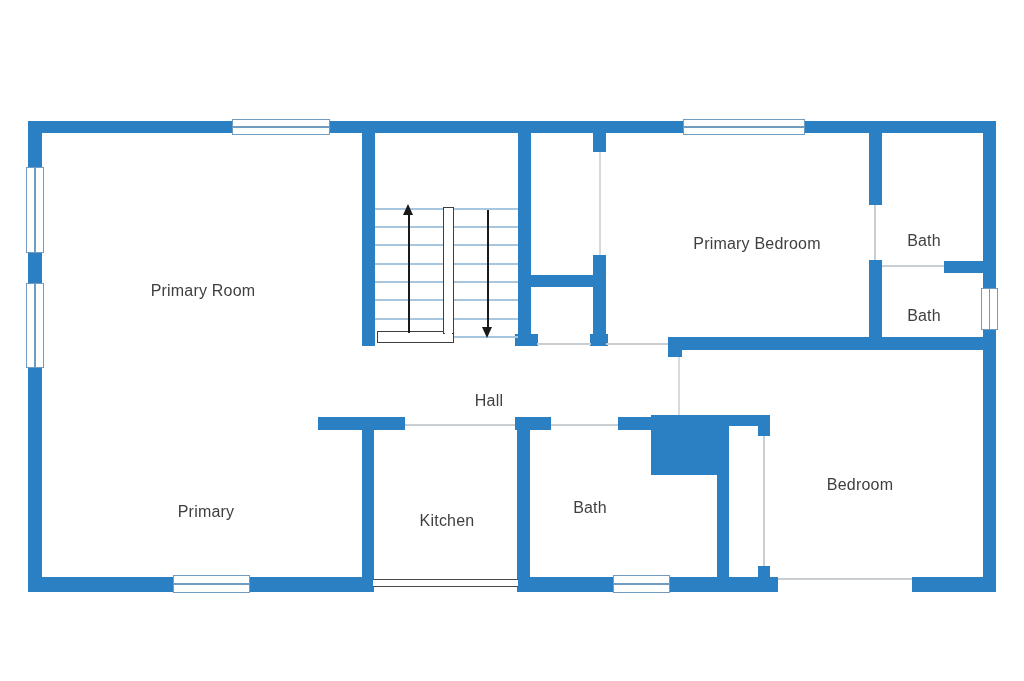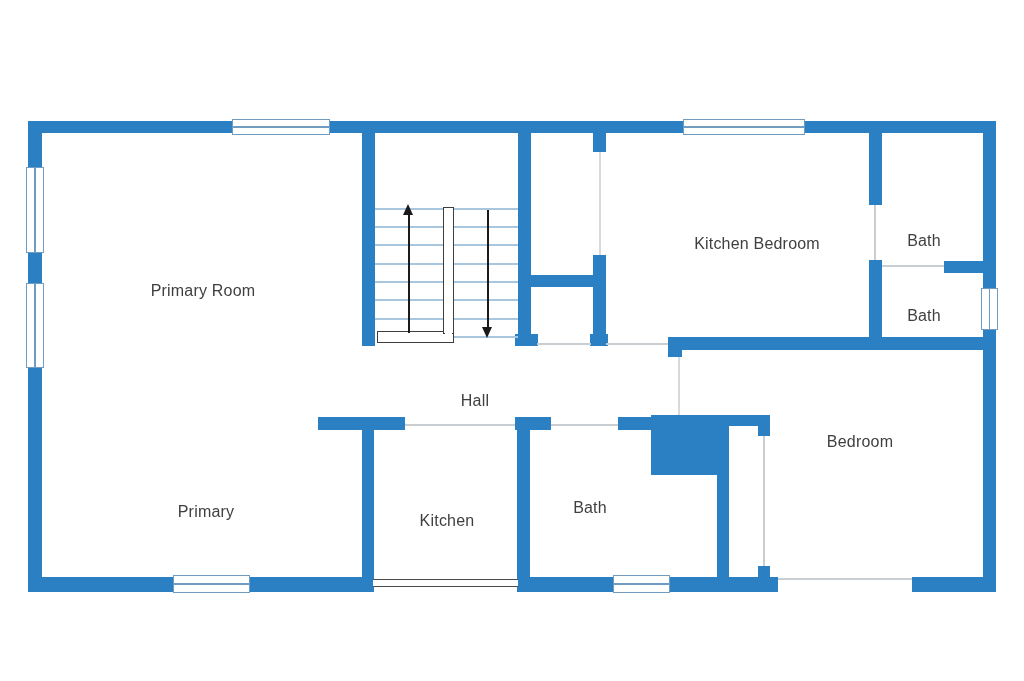--- a/index.html
+++ b/index.html
@@ -114,20 +114,20 @@
     <div class="patch" style="left:445px;top:331px;width:7px;height:10px"></div>
     <div class="alin" style="left:408px;top:214px;height:119px"></div>
     <div class="tri up" style="left:403px;top:204px"></div>
     <div class="alin" style="left:487px;top:210px;height:119px"></div>
     <div class="tri down" style="left:482px;top:327px"></div>
   </div>
 
   <div class="rlabel" style="left:203px;top:291px">Primary Room</div>
   <div class="rlabel" style="left:206px;top:512px">Primary</div>
   <div class="rlabel" style="left:447px;top:521px">Kitchen</div>
-  <div class="rlabel" style="left:475px;top:401px">Hall</div>
+  <div class="rlabel" style="left:489px;top:401px">Hall</div>
   <div class="rlabel" style="left:590px;top:508px">Bath</div>
-  <div class="rlabel" style="left:860px;top:442px">Bedroom</div>
-  <div class="rlabel" style="left:757px;top:244px">Kitchen Bedroom</div>
+  <div class="rlabel" style="left:860px;top:485px">Bedroom</div>
+  <div class="rlabel" style="left:757px;top:244px">Primary Bedroom</div>
   <div class="rlabel" style="left:924px;top:241px">Bath</div>
   <div class="rlabel" style="left:924px;top:316px">Bath</div>
 
 </div>
 
 </body></html>

